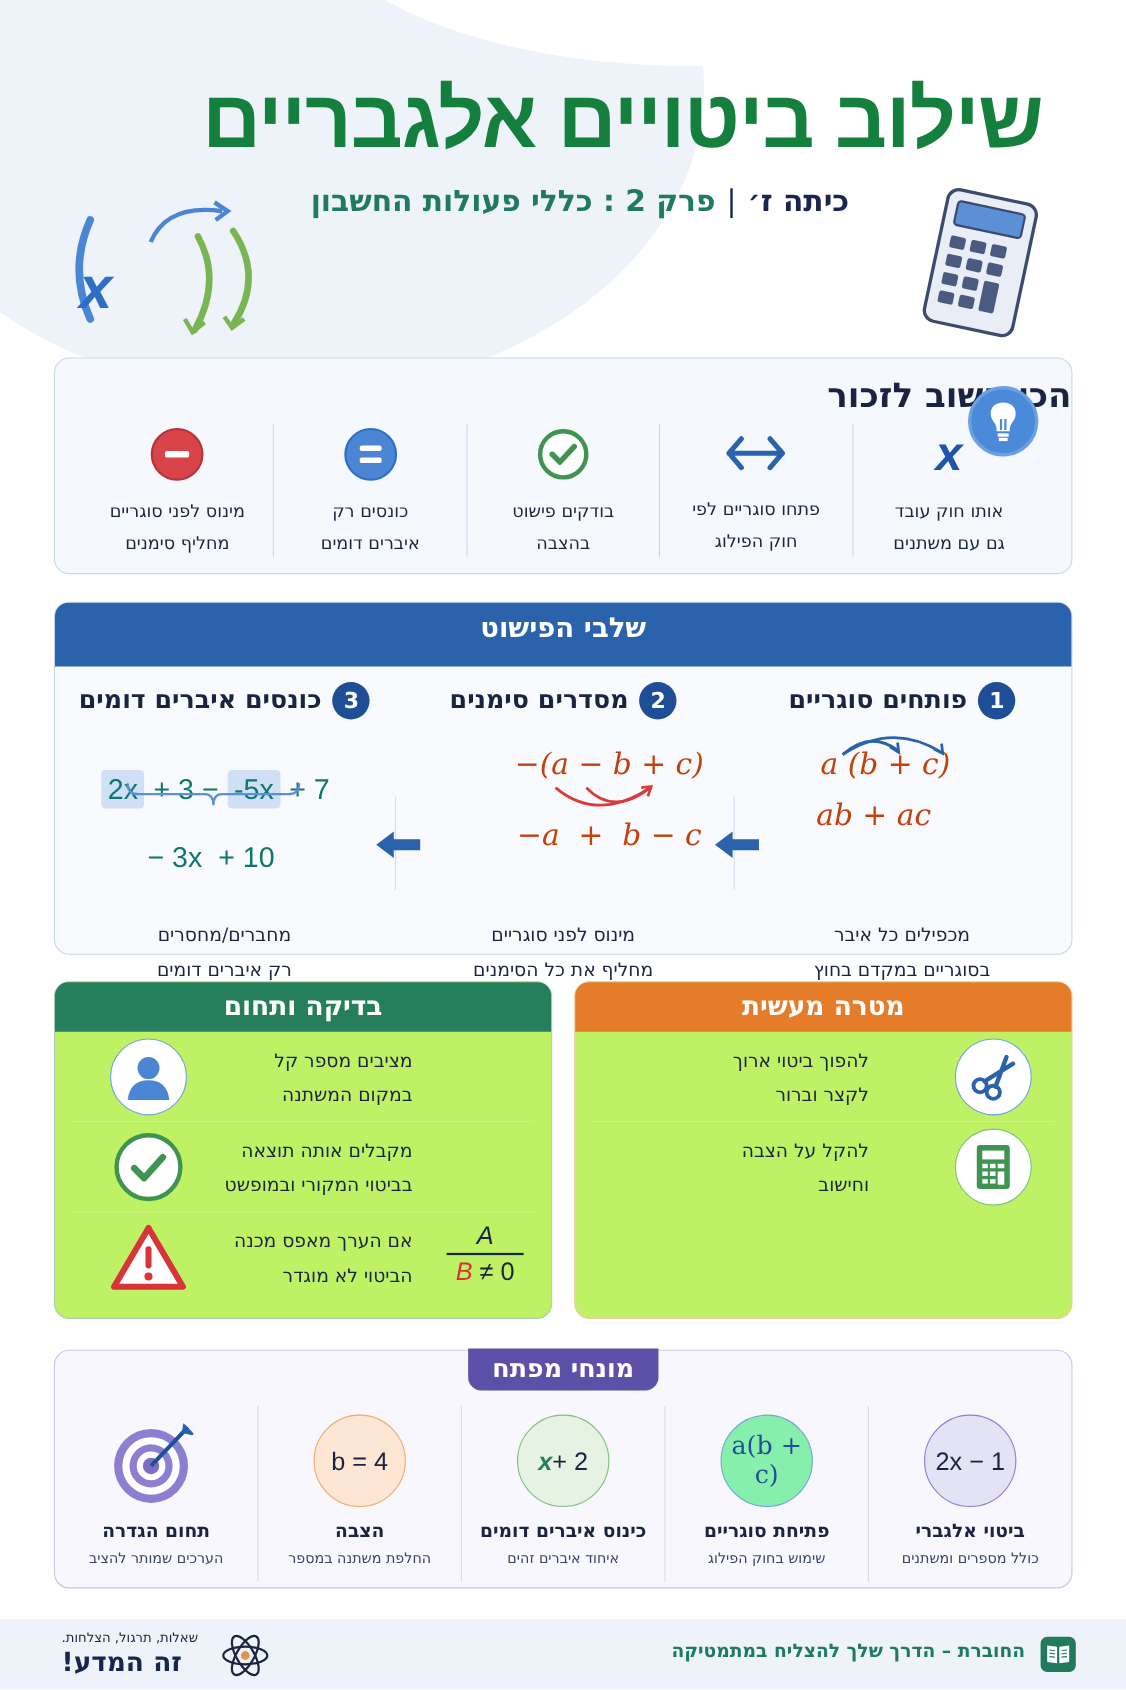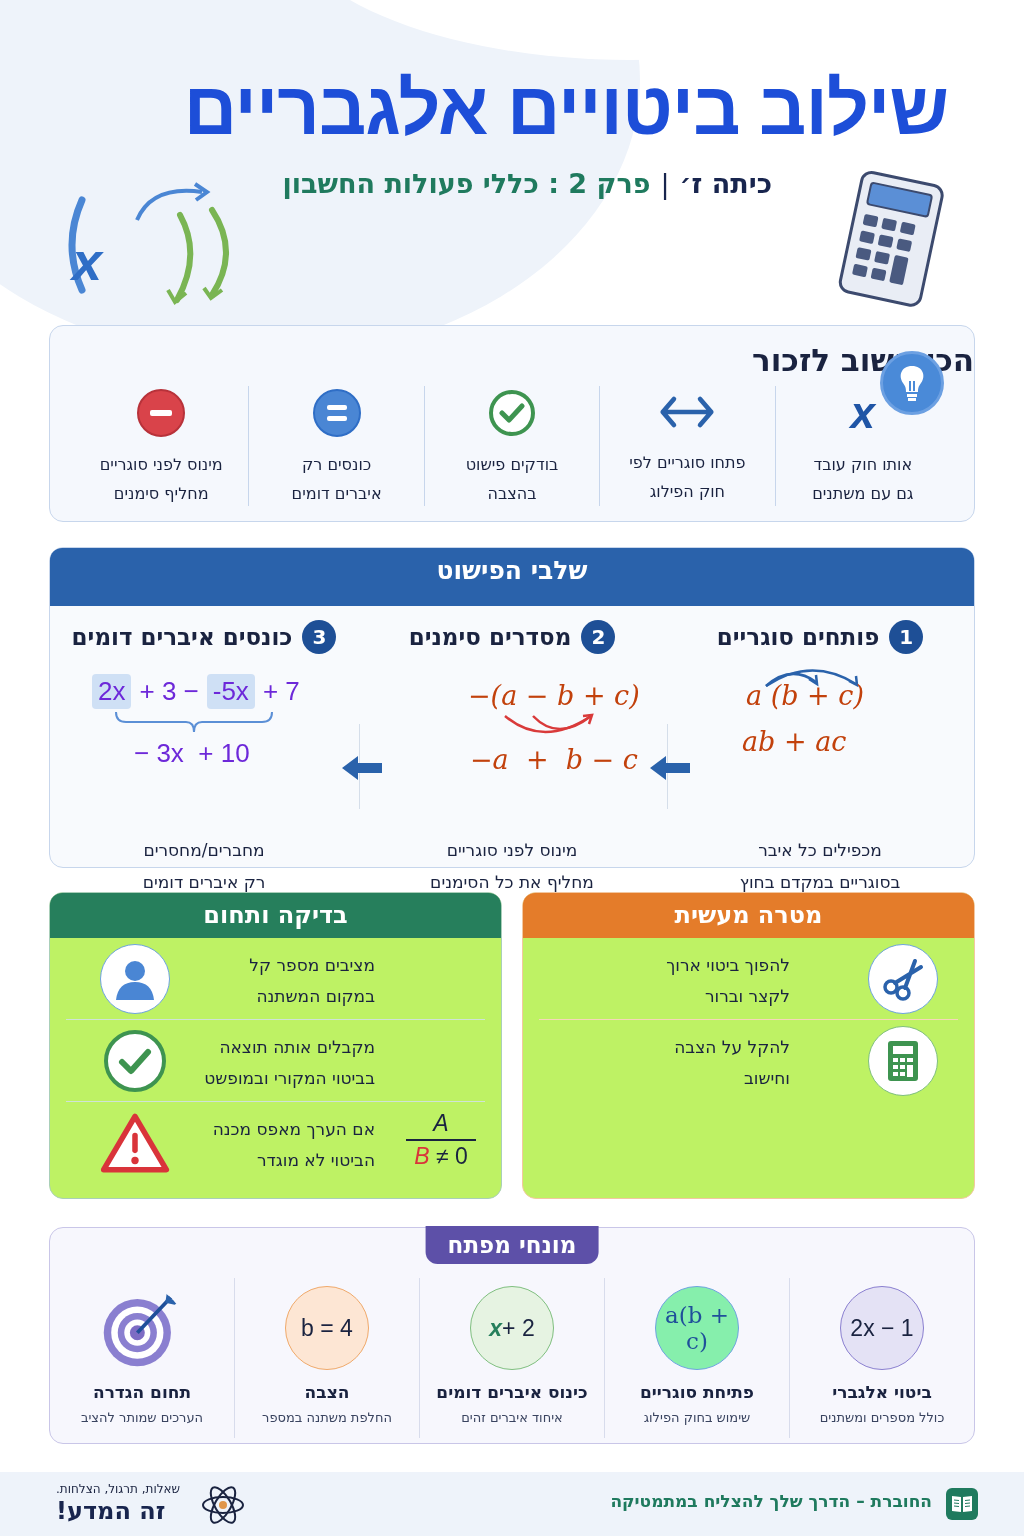--- a/index.html
+++ b/index.html
@@ -20,21 +20,21 @@
     position: absolute; left: 280px; top: -240px;
     width: 700px; height: 300px; border-radius: 50%;
     background: #ffffff; z-index: 0;
   }
   .page { position: relative; z-index: 1; width: 1024px; height: 1536px; }
 
   
   .title {
     position: absolute; top: 66px; right: 76px;
     font-family: "Liberation Sans", sans-serif;
-    font-weight: 900; font-size: 74px; color: #1d4ed8;
+    font-weight: 900; font-size: 74px; color: #15803d;
     letter-spacing: -1px;
   }
   .subtitle {
     position: absolute; top: 168px; right: 252px;
     font-size: 27px; font-weight: 700; display: flex; gap: 10px; align-items: center;
   }
   .subtitle .grade { color: #18254e; }
   .subtitle .sep { color: #18254e; font-weight: 400; }
   .subtitle .chapter { color: #1f7a5e; }
 
@@ -85,21 +85,21 @@
   }
   .step-num {
     width: 34px; height: 34px; border-radius: 50%; background: #1e4f96; color: #fff;
     font-size: 20px; font-weight: 700; display: flex; align-items: center; justify-content: center;
   }
   .step-math { position: absolute; top: 86px; left: 0; right: 0; height: 120px; }
   .math {
     font-family: "DejaVu Serif", "Liberation Serif", serif; font-style: italic;
     font-size: 27px; color: #c2410c; direction: ltr; position: absolute; white-space: pre;
   }
-  .math-upright { font-family: "Liberation Sans", sans-serif; font-style: normal; font-size: 26px; color: #6d28d9; direction: ltr; position: absolute; white-space: pre; }
+  .math-upright { font-family: "Liberation Sans", sans-serif; font-style: normal; font-size: 26px; color: #0f766e; direction: ltr; position: absolute; white-space: pre; margin-top: 26px; }
   .hl { background: #cfe0f5; border-radius: 4px; padding: 2px 6px; }
   .step-desc { position: absolute; top: 240px; left: 0; right: 0; text-align: center; font-size: 17px; line-height: 32px; color: #1a2340; }
   .step-divider { position: absolute; top: 130px; width: 1.5px; height: 85px; background: #d5deea; }
   .arrow-left { position: absolute; top: 160px; }
 
   
   .col { position: absolute; top: 892px; height: 307px; width: 453px; border-radius: 14px; background: #bef264; }
   .check { left: 49px; border: 1.5px solid #a9cfb9; }
   .goal { left: 522px; border: 1.5px solid #f3c7a0; }
   .col-head {

